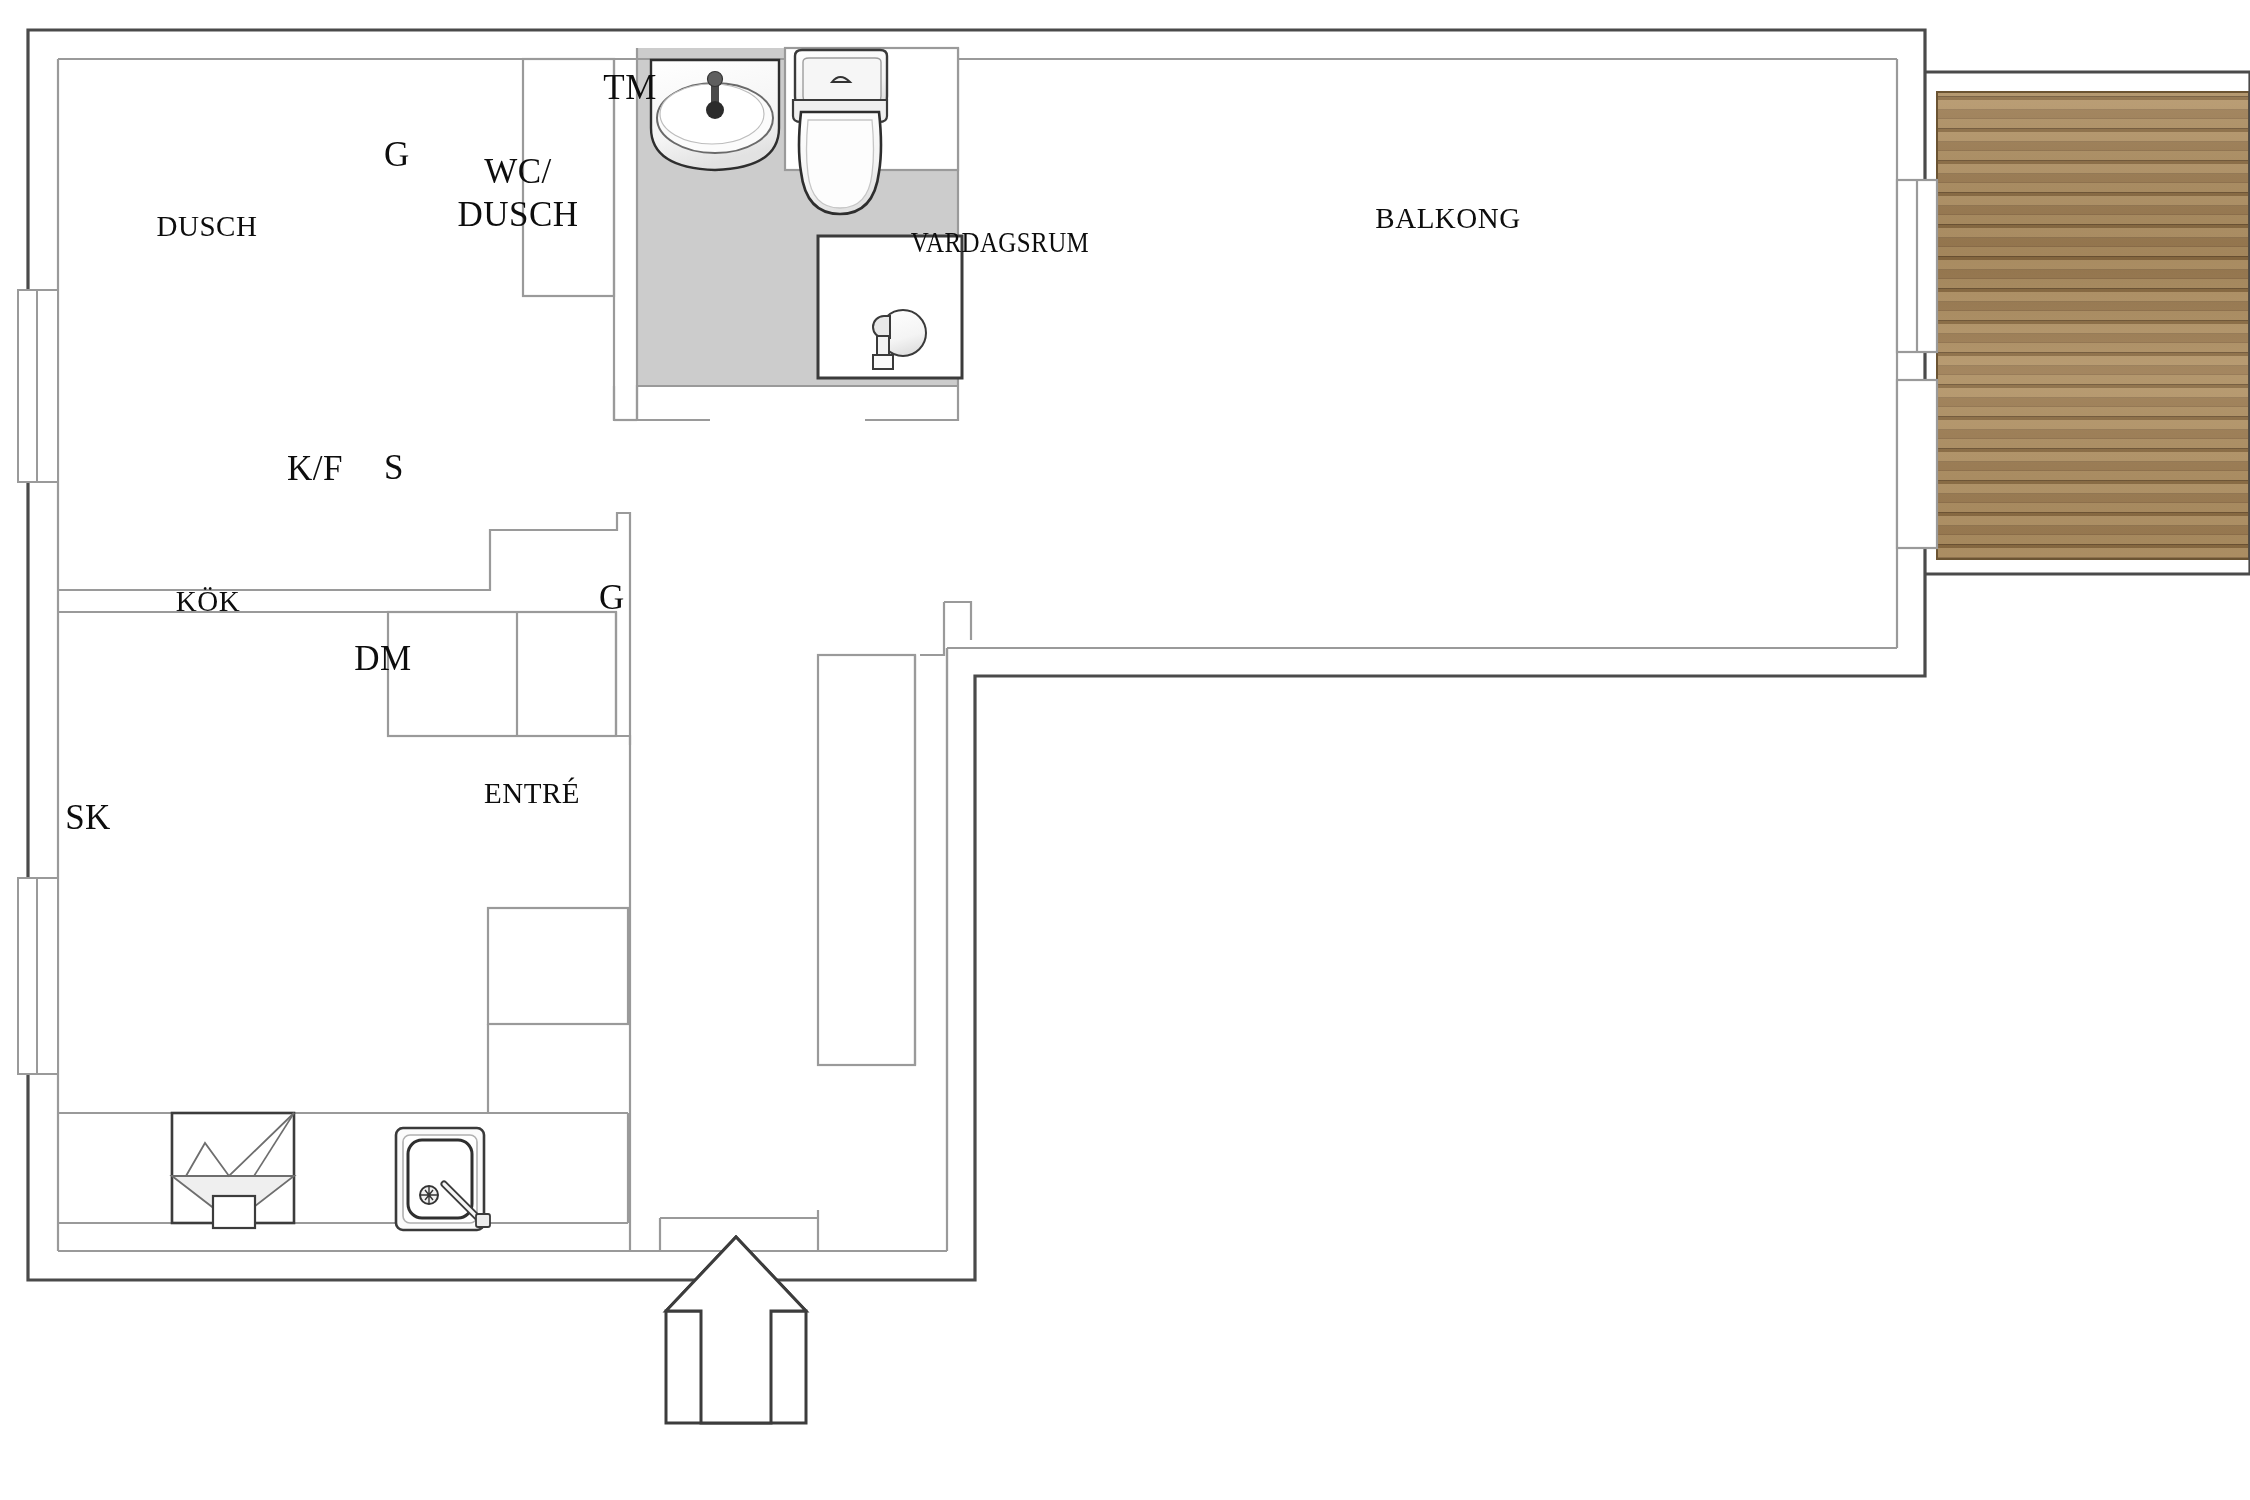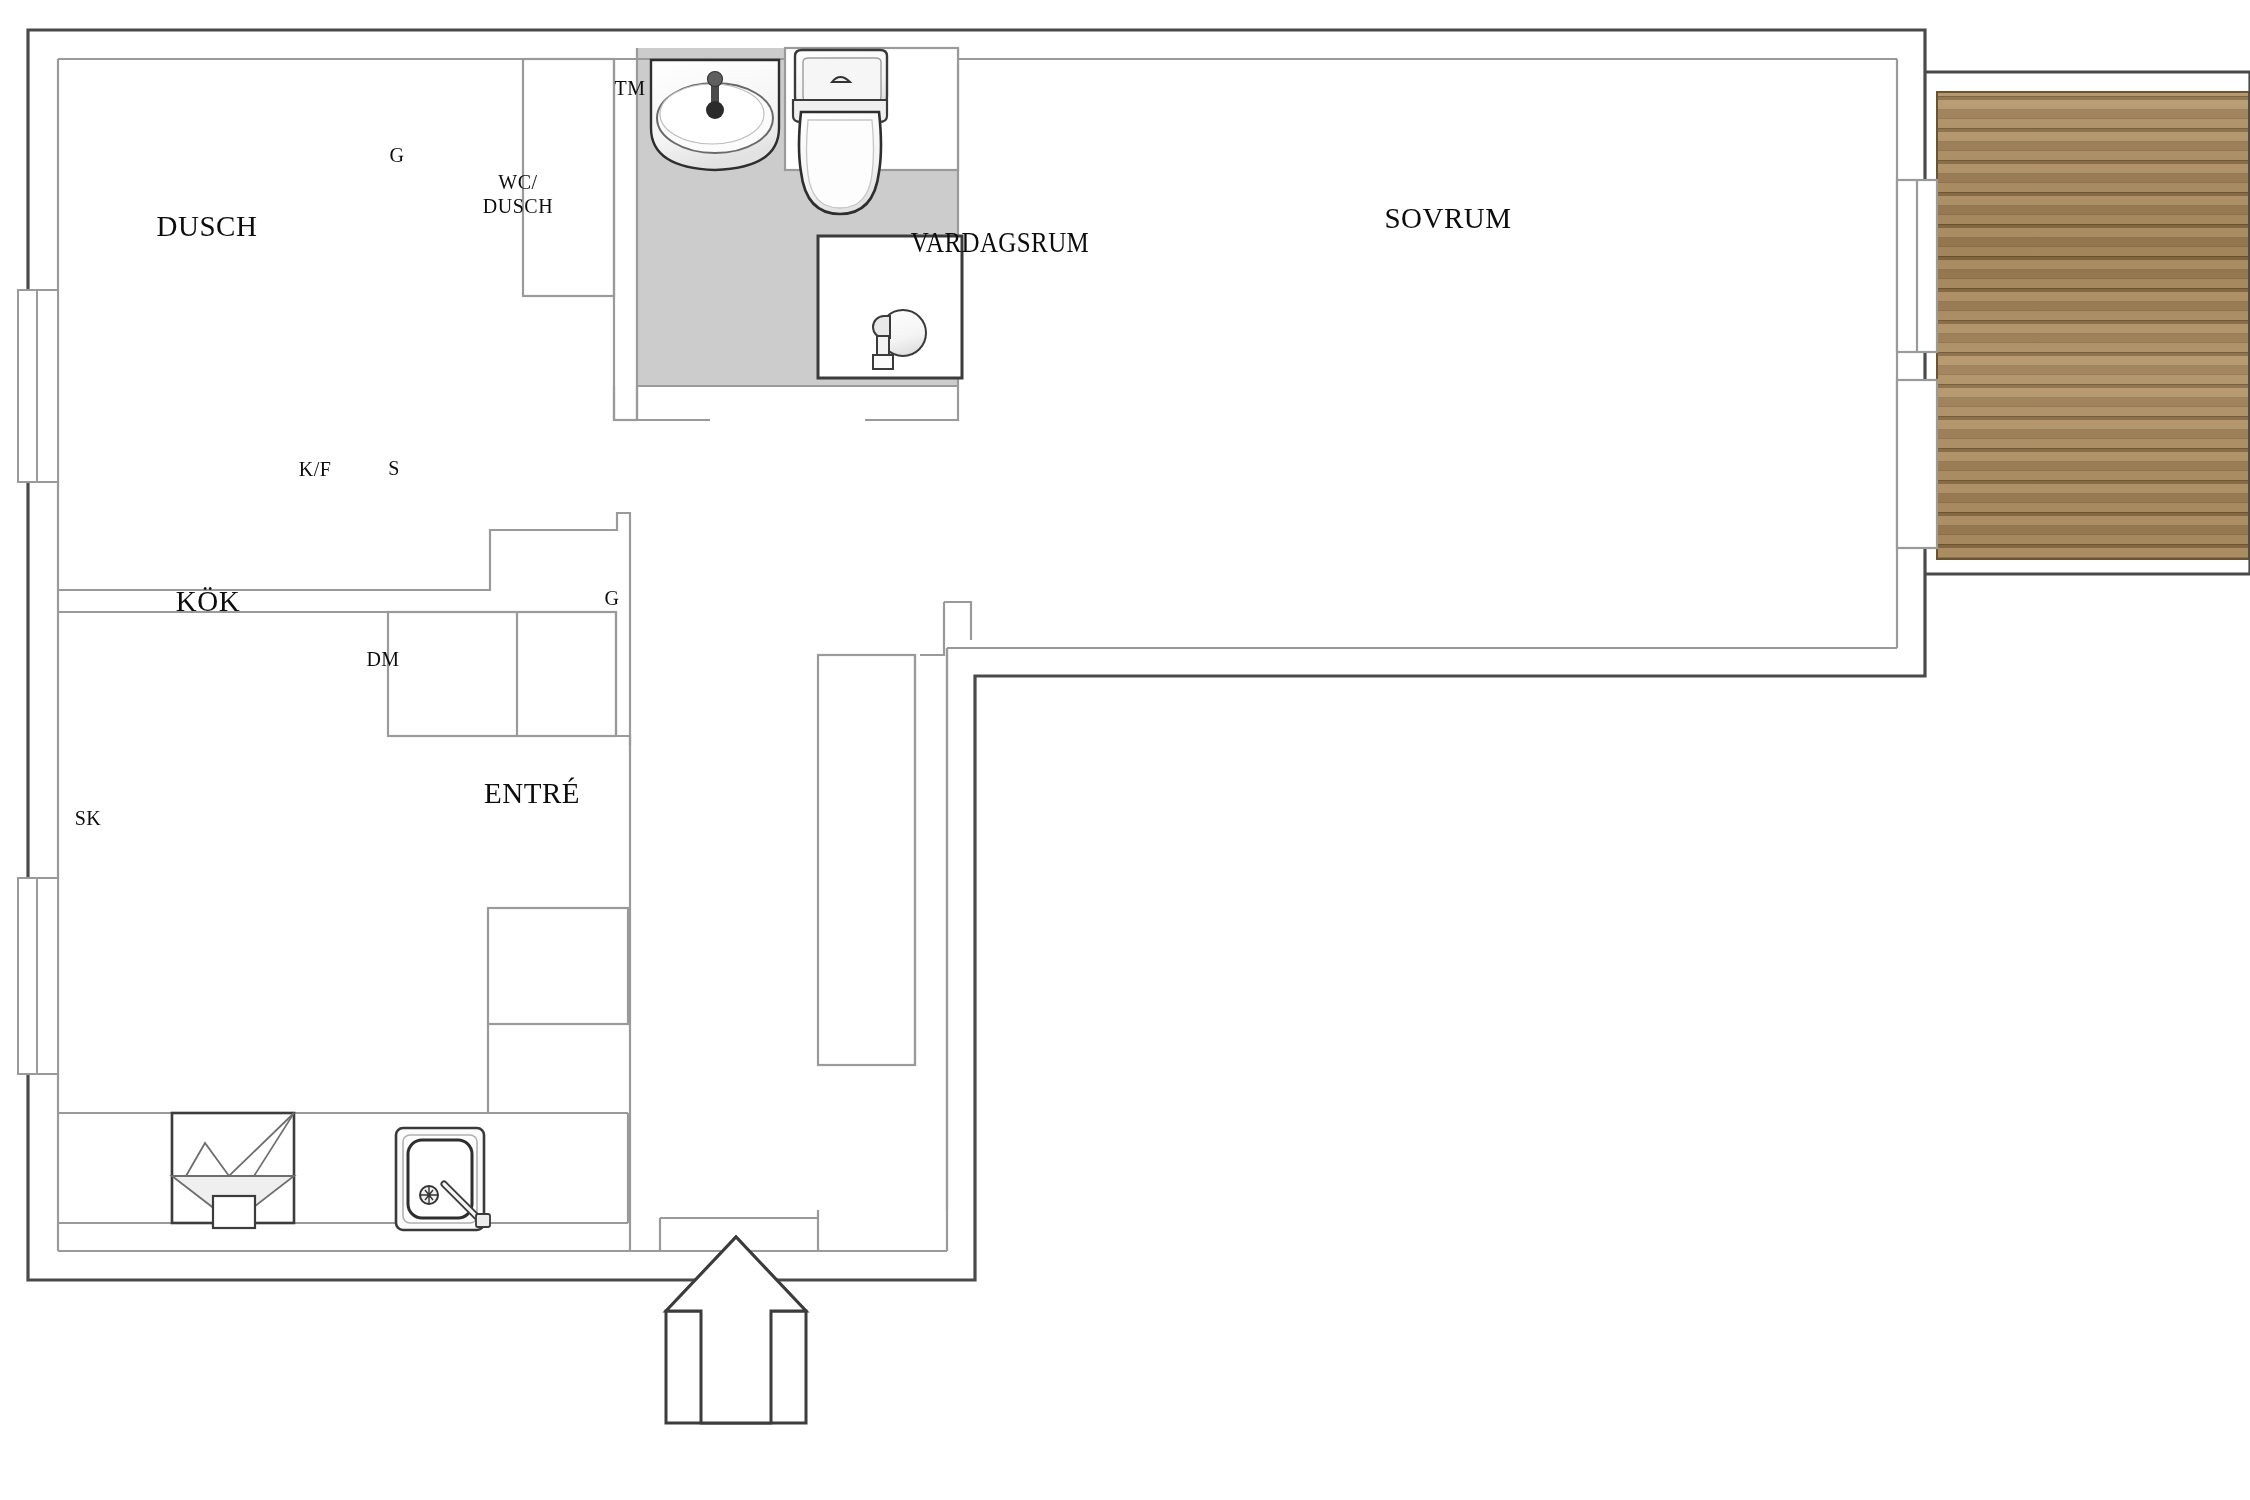--- a/index.html
+++ b/index.html
@@ -30,21 +30,21 @@
     position: absolute;
     font-family: "Liberation Serif", "DejaVu Serif", serif;
     color: #0d0d0d;
     white-space: pre;
     text-align: center;
     letter-spacing: 0.5px;
     transform: translate(-50%, -50%);
     pointer-events: none;
   }
   .lbl-lg { font-size: 29px; }
-  .lbl-md { font-size: 20px; }
+  .lbl-md { font-size: 35px; }
   .lbl-2line { line-height: 1.22; }
   .lbl-condensed { transform: translate(-50%, -50%) scaleX(0.86); }
 </style>
 </head>
 <body>
 
 <div id="plan-root">
 
   <svg class="plan-svg" viewBox="0 0 2250 1500">
     <defs>
@@ -265,21 +265,21 @@
 
   </svg>
 
   <div class="room-label lbl-lg" style="left:207px; top:226px;">DUSCH</div>
 
   <div class="room-label lbl-md lbl-2line" style="left:518px; top:194px;font-family:Liberation Serif, serif;">WC/
 DUSCH</div>
 
   <div class="room-label lbl-lg lbl-condensed" style="left:1000px; top:242px;">VARDAGSRUM</div>
 
-  <div class="room-label lbl-lg" style="left:1448px; top:218px;">SOVRUM</div>
+  <div class="room-label lbl-lg" style="left:1448px; top:218px;">BALKONG</div>
 
   <div class="room-label lbl-lg" style="left:208px; top:601px;">KÖK</div>
 
   <div class="room-label lbl-lg" style="left:532px; top:793px;font-family:Liberation Serif, serif;">ENTRÉ</div>
 
   <div class="room-label lbl-md" style="left:397px; top:155px;">G</div>
 
   <div class="room-label lbl-md" style="left:630px; top:88px;">TM</div>
 
   <div class="room-label lbl-md" style="left:315px; top:469px;">K/F</div>

